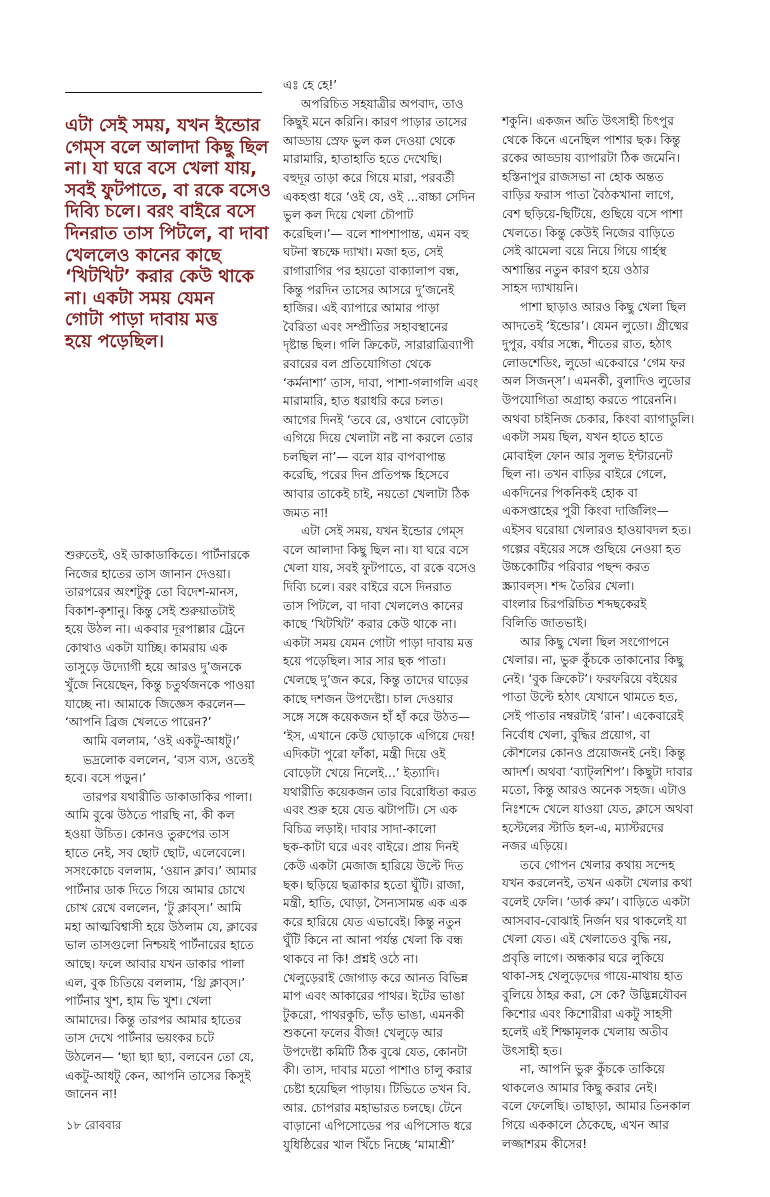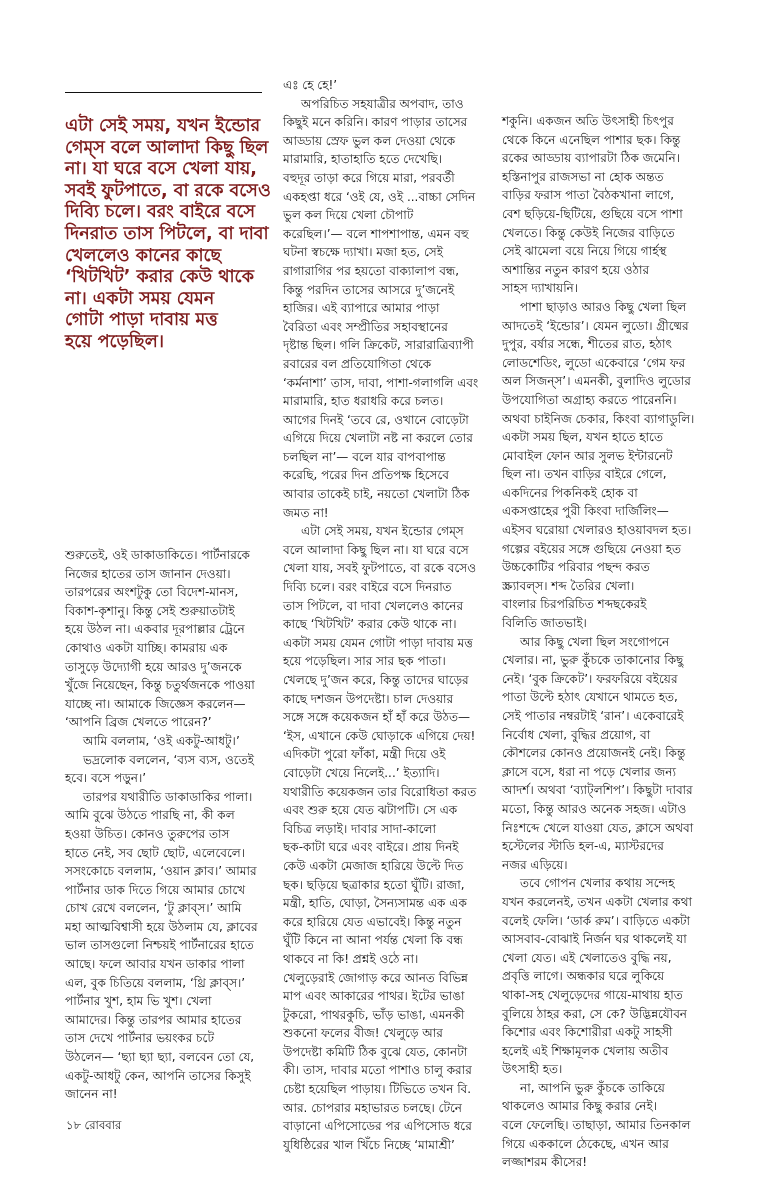--- a/index.html
+++ b/index.html
@@ -171,21 +171,20 @@
       <span class="ln">স্ক্র্যাবল্‌স। শব্দ তৈরির খেলা।</span>
       <span class="ln">বাংলার চিরপরিচিত শব্দছকেরই</span>
       <span class="ln">বিলিতি জাতভাই।</span>
       <span class="ln ind">আর কিছু খেলা ছিল সংগোপনে</span>
       <span class="ln">খেলার। না, ভুরু কুঁচকে তাকানোর কিছু</span>
       <span class="ln">নেই। ‘বুক ক্রিকেট’। ফরফরিয়ে বইয়ের</span>
       <span class="ln">পাতা উল্টে হঠাৎ যেখানে থামতে হত,</span>
       <span class="ln">সেই পাতার নম্বরটাই ‘রান’। একেবারেই</span>
       <span class="ln">নির্বোধ খেলা, বুদ্ধির প্রয়োগ, বা</span>
       <span class="ln">কৌশলের কোনও প্রয়োজনই নেই। কিন্তু</span>
-      <span class="ln">ক্লাসে বসে, ধরা না পড়ে খেলার জন্য</span>
       <span class="ln">আদর্শ। অথবা ‘ব্যাট্‌লশিপ’। কিছুটা দাবার</span>
       <span class="ln">মতো, কিন্তু আরও অনেক সহজ। এটাও</span>
       <span class="ln">নিঃশব্দে খেলে যাওয়া যেত, ক্লাসে অথবা</span>
       <span class="ln">হস্টেলের স্টাডি হল-এ, ম্যাস্টরদের</span>
       <span class="ln">নজর এড়িয়ে।</span>
       <span class="ln ind">তবে গোপন খেলার কথায় সন্দেহ</span>
       <span class="ln">যখন করলেনই, তখন একটা খেলার কথা</span>
       <span class="ln">বলেই ফেলি। ‘ডার্ক রুম’। বাড়িতে একটা</span>
       <span class="ln">আসবাব-বোঝাই নির্জন ঘর থাকলেই যা</span>
       <span class="ln">খেলা যেত। এই খেলাতেও বুদ্ধি নয়,</span>

